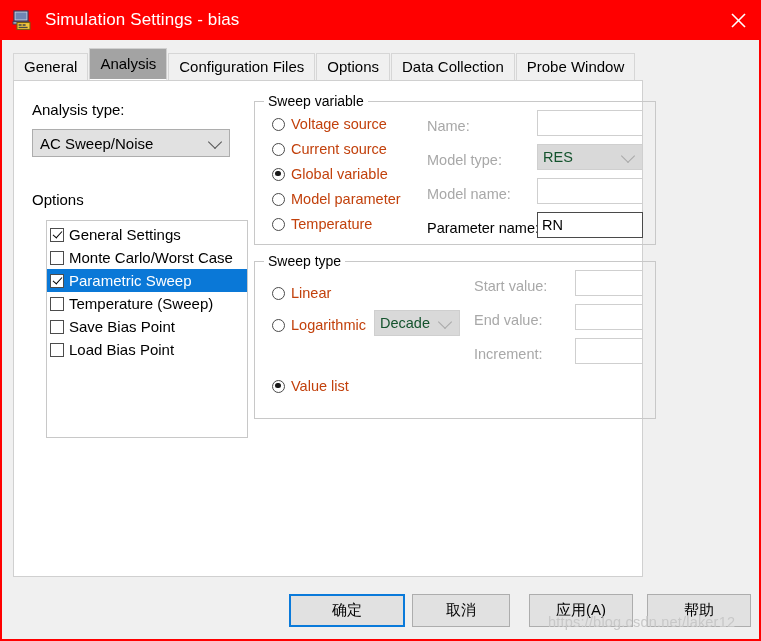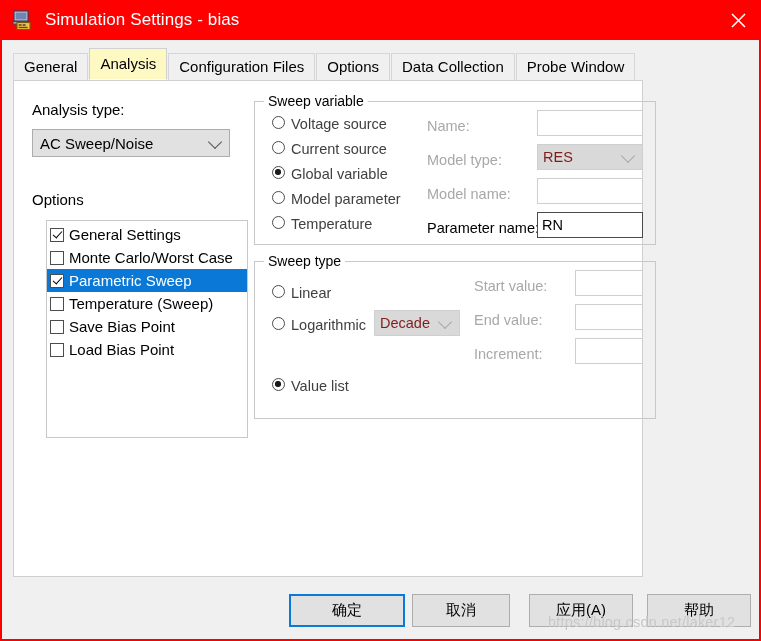--- a/index.html
+++ b/index.html
@@ -75,21 +75,21 @@
     line-height: 25px;
     padding: 0 10px;
     background: #f0f0f0;
     border: 1px solid #d6d6d6;
     border-bottom: none;
     color: #000000;
     margin-right: 1px;
     white-space: nowrap;
   }
   .tab.active {
-    background: #fef9c3;
+    background: #a3a3a3;
     border: 1px solid #d0d0d0;
     border-bottom: 1px solid #ffffff;
     height: 32px;
     line-height: 30px;
     position: relative;
     z-index: 3;
   }
 
   
   #content {
@@ -195,22 +195,23 @@
     font-size: 14px;
     color: #000;
   }
   #group-sweep-variable { left: 240px; top: 20px; width: 402px; height: 144px; }
   #group-sweep-type     { left: 240px; top: 180px; width: 402px; height: 158px; }
 
   
   .radio-row {
     position: absolute;
     display: flex;
+    align-items: center;
     font-size: 14.5px;
-    color: #404040;
+    color: #c2410c;
     white-space: nowrap;
   }
   .rad {
     width: 13px; height: 13px;
     border: 1.4px solid #4a4a4a;
     border-radius: 50%;
     background: #fff;
     box-sizing: border-box;
     margin-right: 6px;
     position: relative;
@@ -246,21 +247,21 @@
     padding-left: 4px;
   }
   .tbox.focused { border: 1.5px solid #4a4a4a; }
 
   .cbox-disabled {
     position: absolute;
     background: #d9d9d9;
     border: 1px solid #cfcfcf;
     box-sizing: border-box;
     font-size: 14.5px;
-    color: #7f1d1d;
+    color: #14532d;
     display: flex;
     align-items: center;
     padding-left: 5px;
   }
 
   
   #footer {
     position: absolute;
     left: 0; top: 577px;
     width: 757px; height: 60px;

